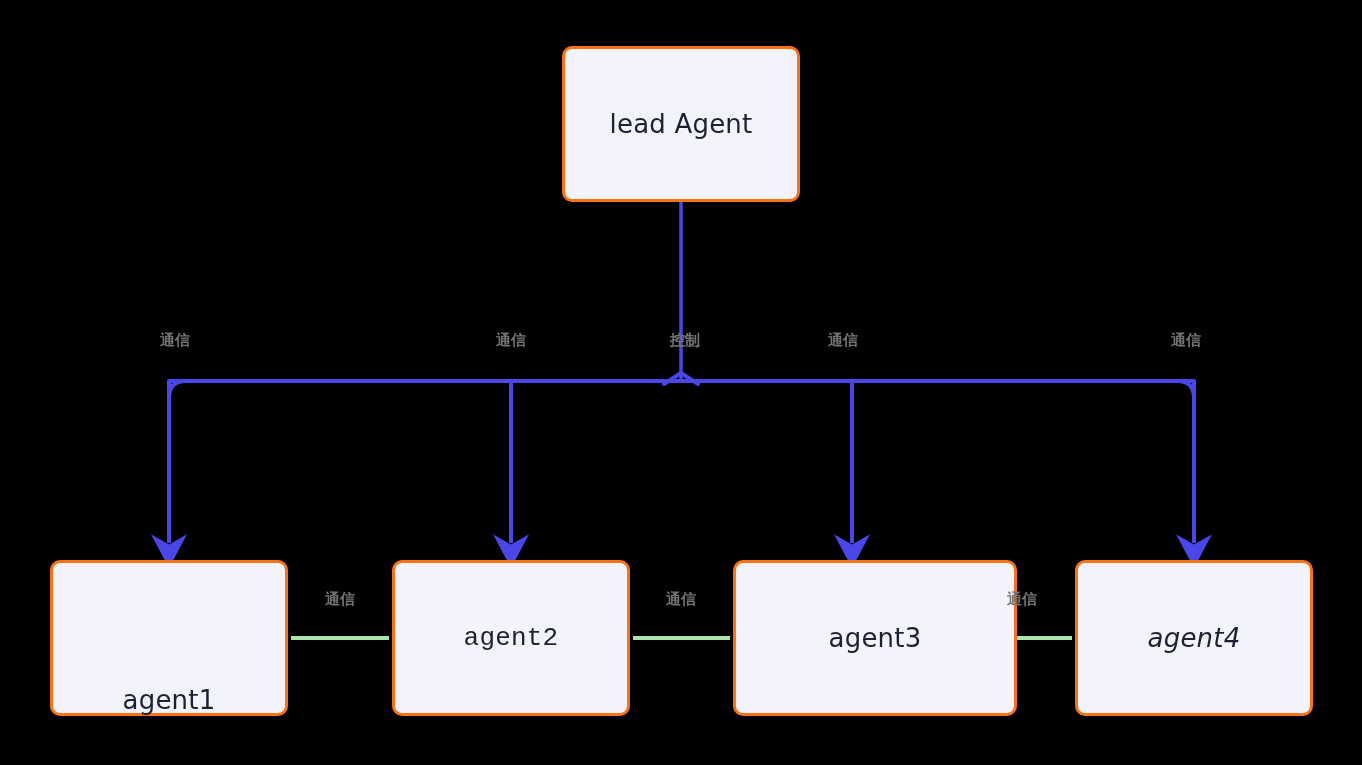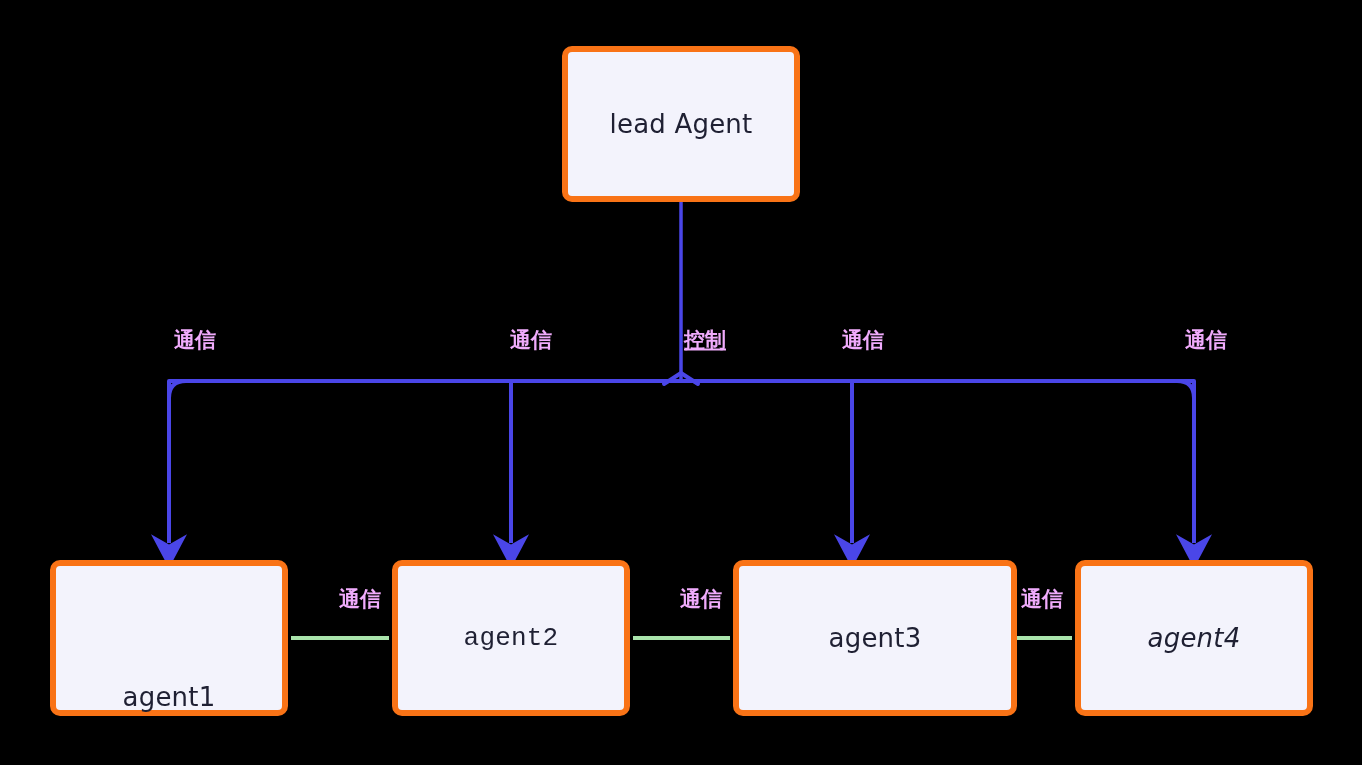--- a/index.html
+++ b/index.html
@@ -32,21 +32,21 @@
     height: 765px;
     z-index: 1;
   }
 
   
   .node {
     position: absolute;
     z-index: 2;
     box-sizing: border-box;
     background: #f3f3fc;
-    border: 6px solid #f97316;
+    border: 3px solid #f97316;
     border-radius: 10px;
     display: flex;
     align-items: center;
     justify-content: center;
     color: #1f2033;
     font-size: 26px;
     font-weight: 400;
     letter-spacing: 0.2px;
     line-height: 1;
   }
@@ -60,27 +60,26 @@
 
   .node-agent1 { left: 50px;   top: 560px; width: 238px; height: 156px; align-items: flex-end; }
   .node-agent2 { left: 392px;  top: 560px; width: 238px; height: 156px; font-family: Liberation Mono, monospace; }
   .node-agent3 { left: 733px;  top: 560px; width: 284px; height: 156px; }
   .node-agent4 { left: 1075px; top: 560px; width: 238px; height: 156px; font-style: italic; }
 
   
   .edge-label {
     position: absolute;
     z-index: 3;
-    color: #f0abfc;
-    font-size: 21px;
+    color: #737373;
+    font-size: 15px;
     font-weight: 700;
     line-height: 1;
     white-space: nowrap;
     transform: translate(-50%, -50%);
-    margin-left: 20px;
   }
 
   .lbl-ctrl      { left: 685px;  top: 340px; text-decoration: underline; }
   .lbl-comm-t1   { left: 175px;  top: 340px; }
   .lbl-comm-t2   { left: 511px;  top: 340px; }
   .lbl-comm-t3   { left: 843px;  top: 340px; }
   .lbl-comm-t4   { left: 1186px; top: 340px; }
 
   .lbl-comm-b1   { left: 340px;  top: 599px; }
   .lbl-comm-b2   { left: 681px;  top: 599px; }

